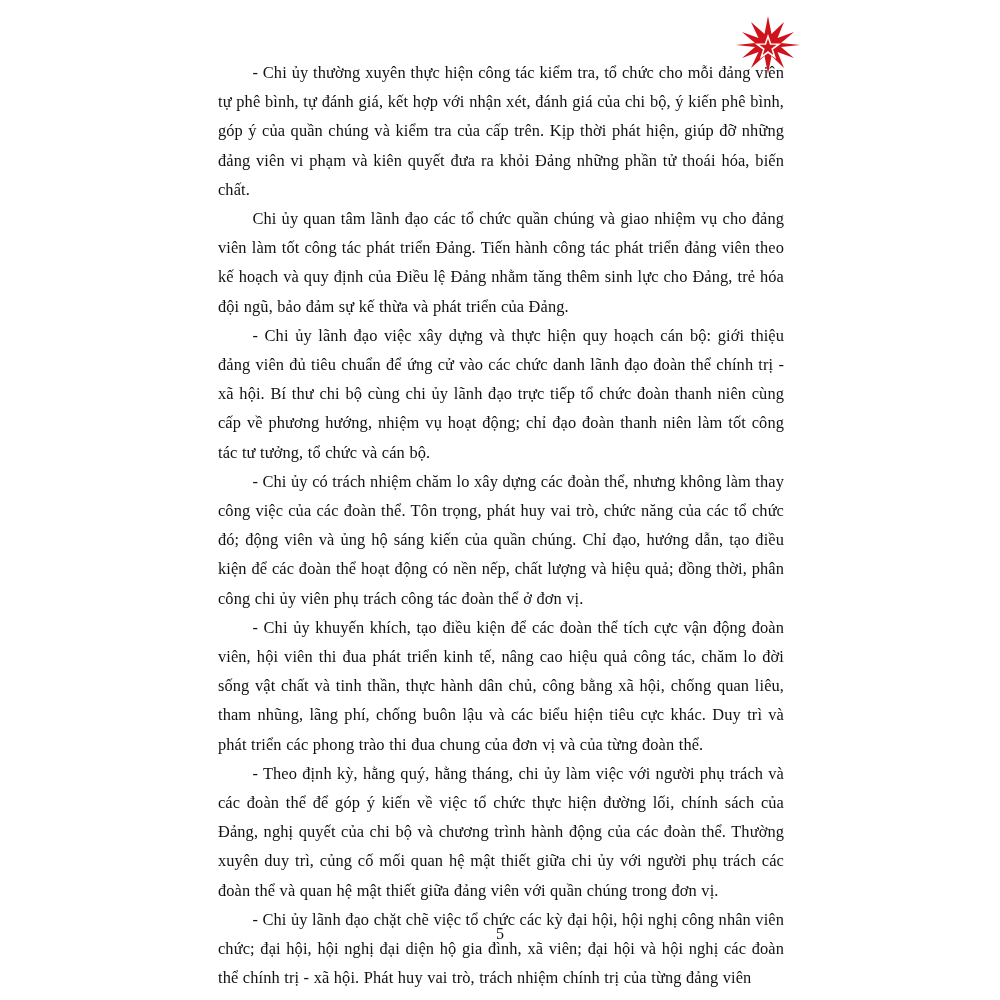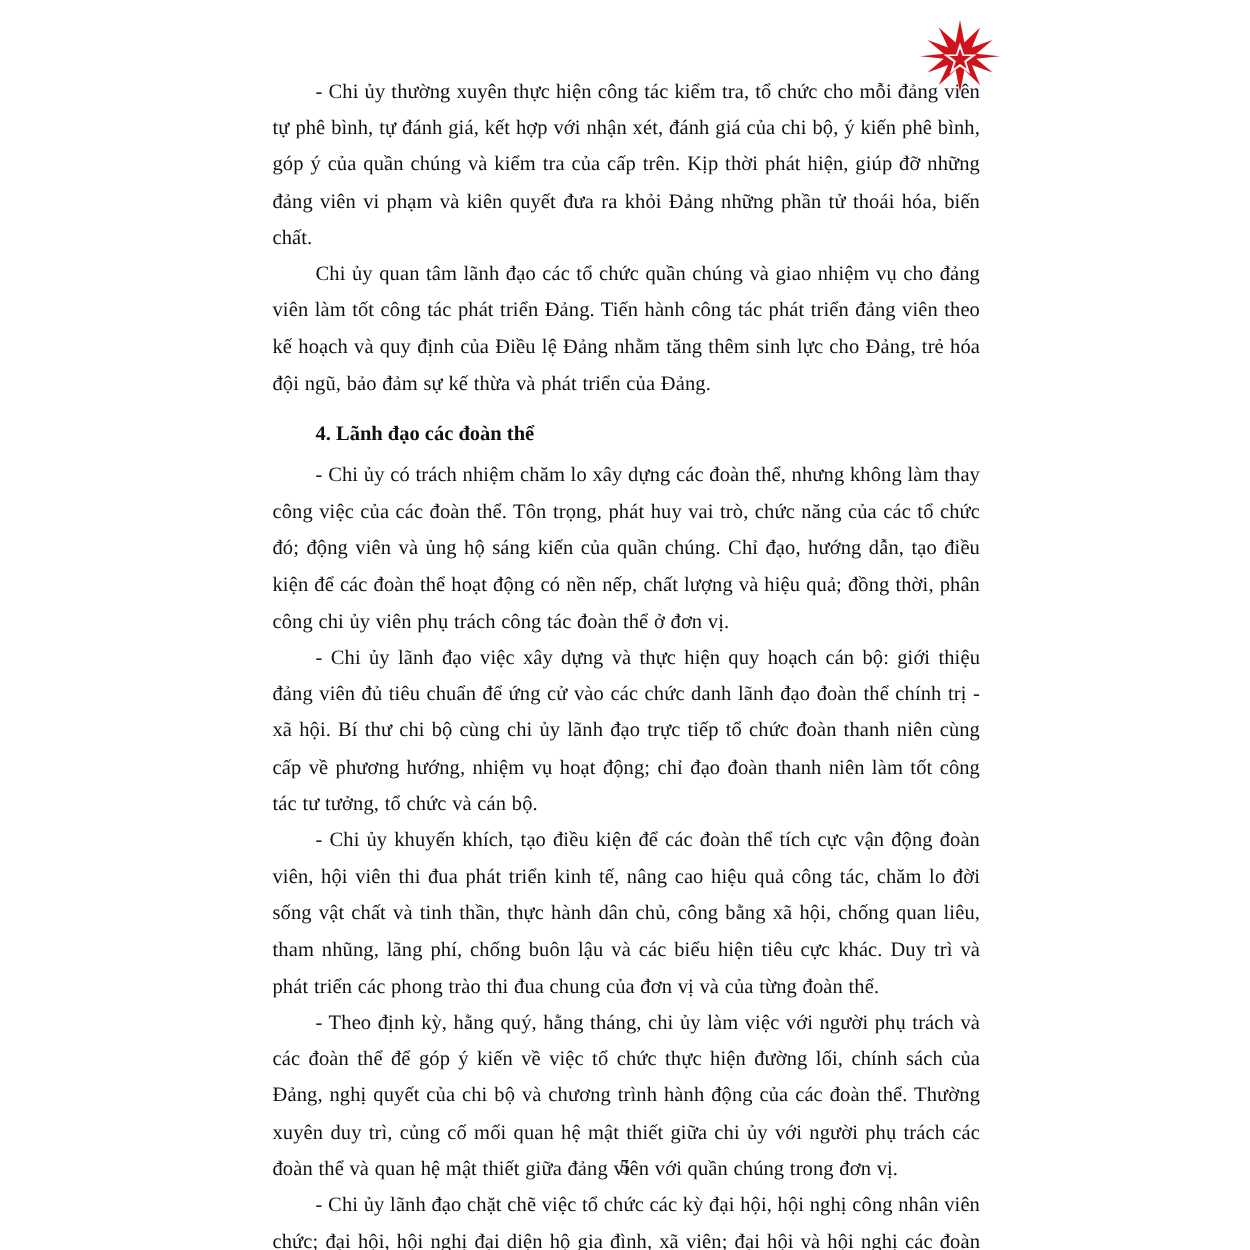--- a/index.html
+++ b/index.html
@@ -83,24 +83,23 @@
       <g fill="#d0121a">
         <path d="M40 24.5 L42 30.8 L48.6 30.8 L43.3 34.7 L45.3 41 L40 37.1 L34.7 41 L36.7 34.7 L31.4 30.8 L38 30.8 Z"></path>
       </g>
     </svg>
   </div>
 
   <div class="content">
     <p class="para first">- Chi ủy thường xuyên thực hiện công tác kiểm tra, tổ chức cho mỗi đảng viên tự phê bình, tự đánh giá, kết hợp với nhận xét, đánh giá của chi bộ, ý kiến phê bình, góp ý của quần chúng và kiểm tra của cấp trên. Kịp thời phát hiện, giúp đỡ những đảng viên vi phạm và kiên quyết đưa ra khỏi Đảng những phần tử thoái hóa, biến chất.</p>
     <p class="para">Chi ủy quan tâm lãnh đạo các tổ chức quần chúng và giao nhiệm vụ cho đảng viên làm tốt công tác phát triển Đảng. Tiến hành công tác phát triển đảng viên theo kế hoạch và quy định của Điều lệ Đảng nhằm tăng thêm sinh lực cho Đảng, trẻ hóa đội ngũ, bảo đảm sự kế thừa và phát triển của Đảng.</p>
 
-    <h2 class="heading">4. Lãnh đạo các đoàn thể</h2>
 
+    <p class="para">- Chi ủy lãnh đạo việc xây dựng và thực hiện quy hoạch cán bộ: giới thiệu đảng viên đủ tiêu chuẩn để ứng cử vào các chức danh lãnh đạo đoàn thể chính trị - xã hội. Bí thư chi bộ cùng chi ủy lãnh đạo trực tiếp tổ chức đoàn thanh niên cùng cấp về phương hướng, nhiệm vụ hoạt động; chỉ đạo đoàn thanh niên làm tốt công tác tư tưởng, tổ chức và cán bộ.</p>
     <p class="para">- Chi ủy có trách nhiệm chăm lo xây dựng các đoàn thể, nhưng không làm thay công việc của các đoàn thể. Tôn trọng, phát huy vai trò, chức năng của các tổ chức đó; động viên và ủng hộ sáng kiến của quần chúng. Chỉ đạo, hướng dẫn, tạo điều kiện để các đoàn thể hoạt động có nền nếp, chất lượng và hiệu quả; đồng thời, phân công chi ủy viên phụ trách công tác đoàn thể ở đơn vị.</p>
-    <p class="para">- Chi ủy lãnh đạo việc xây dựng và thực hiện quy hoạch cán bộ: giới thiệu đảng viên đủ tiêu chuẩn để ứng cử vào các chức danh lãnh đạo đoàn thể chính trị - xã hội. Bí thư chi bộ cùng chi ủy lãnh đạo trực tiếp tổ chức đoàn thanh niên cùng cấp về phương hướng, nhiệm vụ hoạt động; chỉ đạo đoàn thanh niên làm tốt công tác tư tưởng, tổ chức và cán bộ.</p>
     <p class="para">- Chi ủy khuyến khích, tạo điều kiện để các đoàn thể tích cực vận động đoàn viên, hội viên thi đua phát triển kinh tế, nâng cao hiệu quả công tác, chăm lo đời sống vật chất và tinh thần, thực hành dân chủ, công bằng xã hội, chống quan liêu, tham nhũng, lãng phí, chống buôn lậu và các biểu hiện tiêu cực khác. Duy trì và phát triển các phong trào thi đua chung của đơn vị và của từng đoàn thể.</p>
     <p class="para"> - Theo định kỳ, hằng quý, hằng tháng, chi ủy làm việc với người phụ trách và các đoàn thể để góp ý kiến về việc tổ chức thực hiện đường lối, chính sách của Đảng, nghị quyết của chi bộ và chương trình hành động của các đoàn thể. Thường xuyên duy trì, củng cố mối quan hệ mật thiết giữa chi ủy với người phụ trách các đoàn thể và quan hệ mật thiết giữa đảng viên với quần chúng trong đơn vị.</p>
     <p class="para">- Chi ủy lãnh đạo chặt chẽ việc tổ chức các kỳ đại hội, hội nghị công nhân viên chức; đại hội, hội nghị đại diện hộ gia đình, xã viên; đại hội và hội nghị các đoàn thể chính trị - xã hội. Phát huy vai trò, trách nhiệm chính trị của từng đảng viên</p>
   </div>
 
   <div class="pagenum">5</div>
 
 </div>
 
 </body></html>

